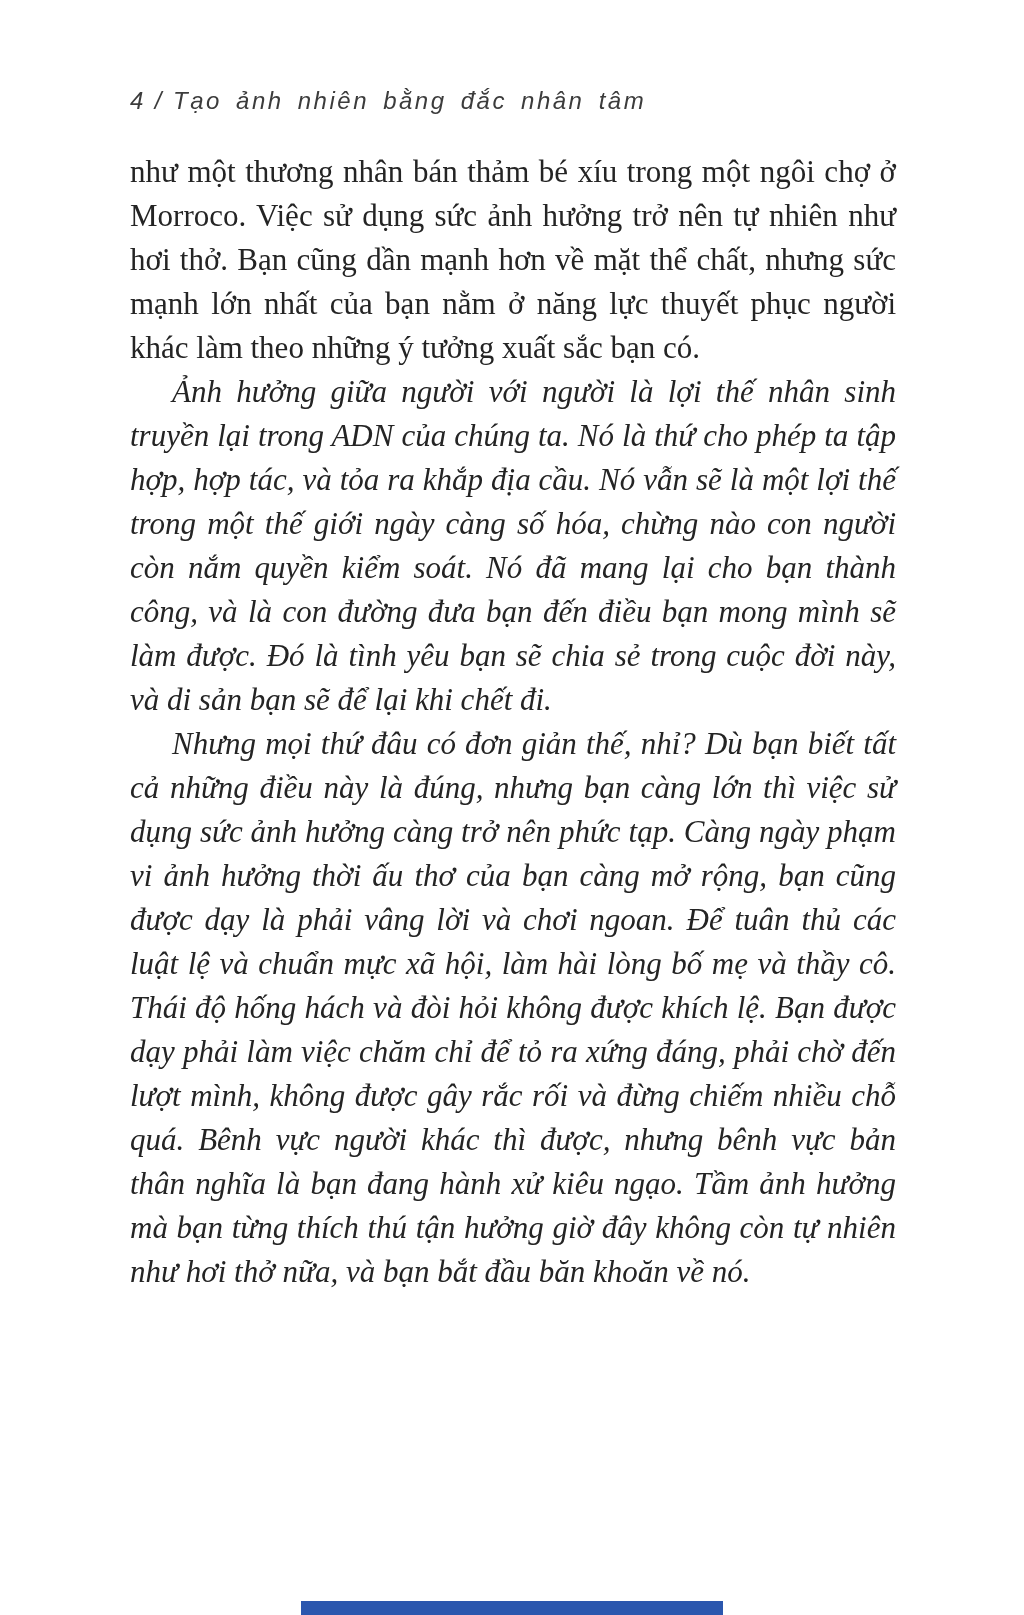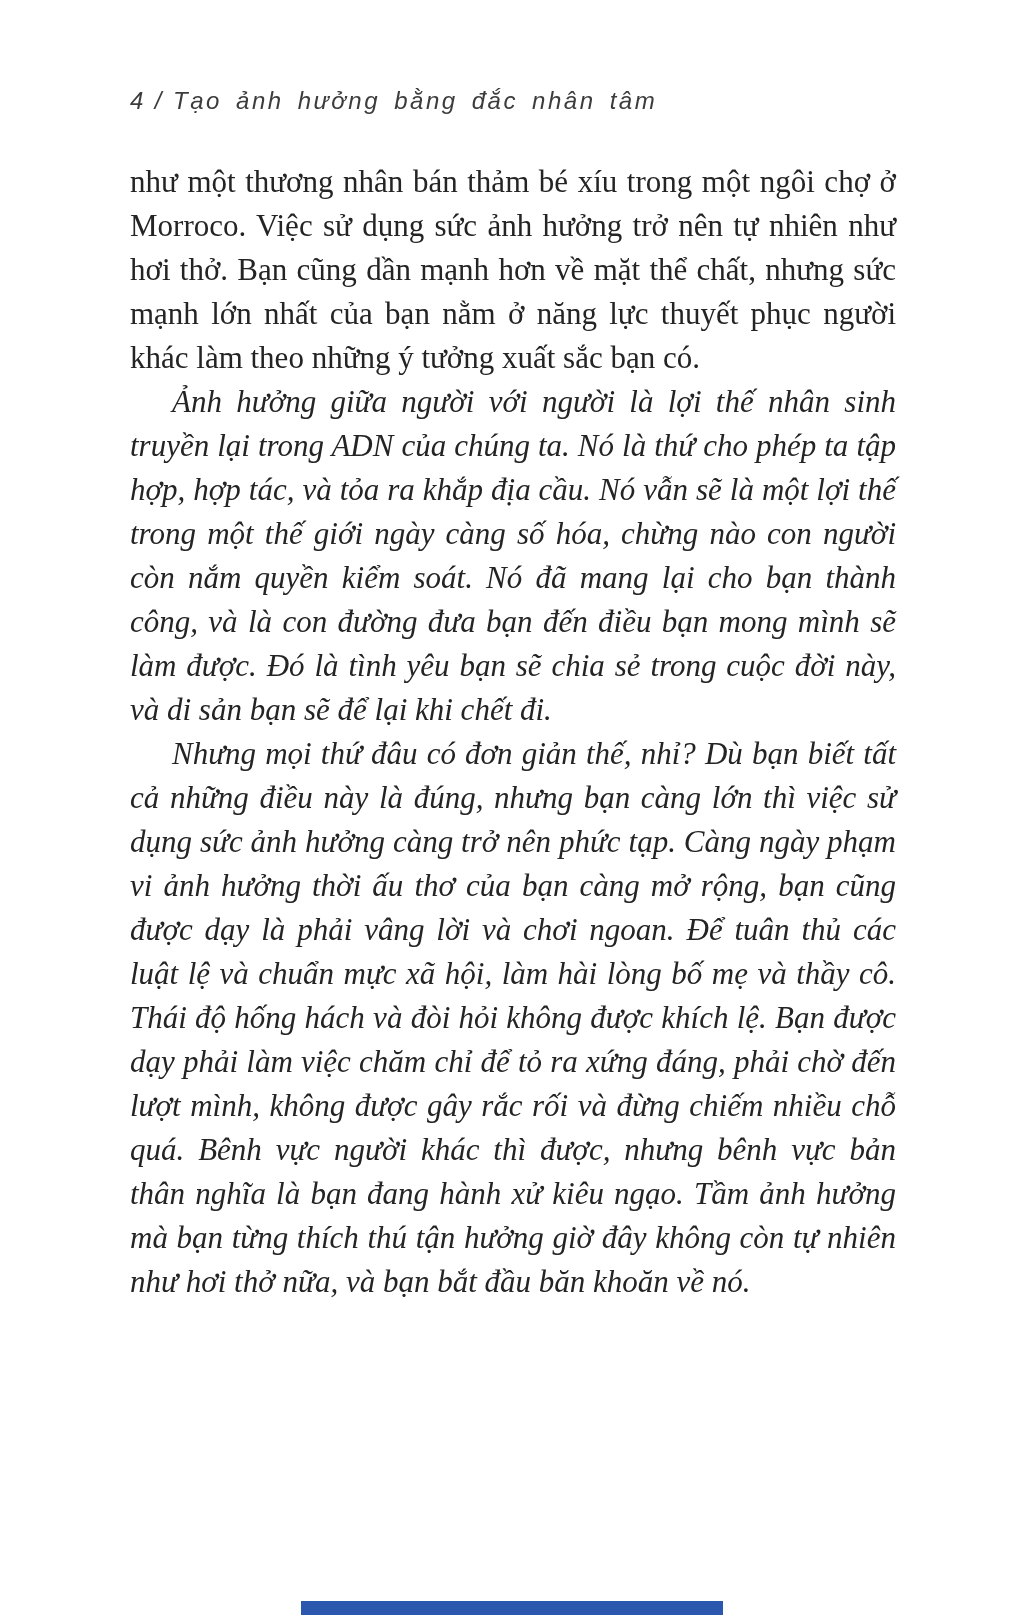--- a/index.html
+++ b/index.html
@@ -24,21 +24,21 @@
     line-height: 30px;
     letter-spacing: 2.5px;
     word-spacing: 5px;
     color: #3c3c3c;
     white-space: nowrap;
   }
   .running-header .sep {
     margin: 0 9px;
   }
   .page-body {
-    margin-top: 44px;
+    margin-top: 34px;
     font-size: 31px;
     line-height: 44px;
     color: #242424;
     text-align: justify;
   }
   .para {
     margin: 0;
     padding: 0;
   }
   .para.indent {
@@ -54,21 +54,21 @@
     height: 14px;
     background: #2b57ae; 
   }
 </style>
 </head>
 <body>
 
 <div class="page">
 
   <div class="running-header">
-    <span>4</span><span class="sep">/</span><span>Tạo ảnh hưởng bằng đắc nhân tâm</span>
+    <span>4</span><span class="sep">/</span><span>Tạo ảnh nhiên bằng đắc nhân tâm</span>
   </div>
 
   <div class="page-body">
     <p class="para">như một thương nhân bán thảm bé xíu trong một ngôi chợ ở Morroco. Việc sử dụng sức ảnh hưởng trở nên tự nhiên như hơi thở. Bạn cũng dần mạnh hơn về mặt thể chất, nhưng sức mạnh lớn nhất của bạn nằm ở năng lực thuyết phục người khác làm theo những ý tưởng xuất sắc bạn có.</p>
     <p class="para indent">Ảnh hưởng giữa người với người là lợi thế nhân sinh truyền lại trong ADN của chúng ta. Nó là thứ cho phép ta tập hợp, hợp tác, và tỏa ra khắp địa cầu. Nó vẫn sẽ là một lợi thế trong một thế giới ngày càng số hóa, chừng nào con người còn nắm quyền kiểm soát. Nó đã mang lại cho bạn thành công, và là con đường đưa bạn đến điều bạn mong mình sẽ làm được. Đó là tình yêu bạn sẽ chia sẻ trong cuộc đời này, và di sản bạn sẽ để lại khi chết đi.</p>
     <p class="para indent">Nhưng mọi thứ đâu có đơn giản thế, nhỉ? Dù bạn biết tất cả những điều này là đúng, nhưng bạn càng lớn thì việc sử dụng sức ảnh hưởng càng trở nên phức tạp. Càng ngày phạm vi ảnh hưởng thời ấu thơ của bạn càng mở rộng, bạn cũng được dạy là phải vâng lời và chơi ngoan. Để tuân thủ các luật lệ và chuẩn mực xã hội, làm hài lòng bố mẹ và thầy cô. Thái độ hống hách và đòi hỏi không được khích lệ. Bạn được dạy phải làm việc chăm chỉ để tỏ ra xứng đáng, phải chờ đến lượt mình, không được gây rắc rối và đừng chiếm nhiều chỗ quá. Bênh vực người khác thì được, nhưng bênh vực bản thân nghĩa là bạn đang hành xử kiêu ngạo. Tầm ảnh hưởng mà bạn từng thích thú tận hưởng giờ đây không còn tự nhiên như hơi thở nữa, và bạn bắt đầu băn khoăn về nó.</p>
   </div>
 
   <div class="progress-bar" style="background-color: rgb(43, 87, 174);"></div>
 

